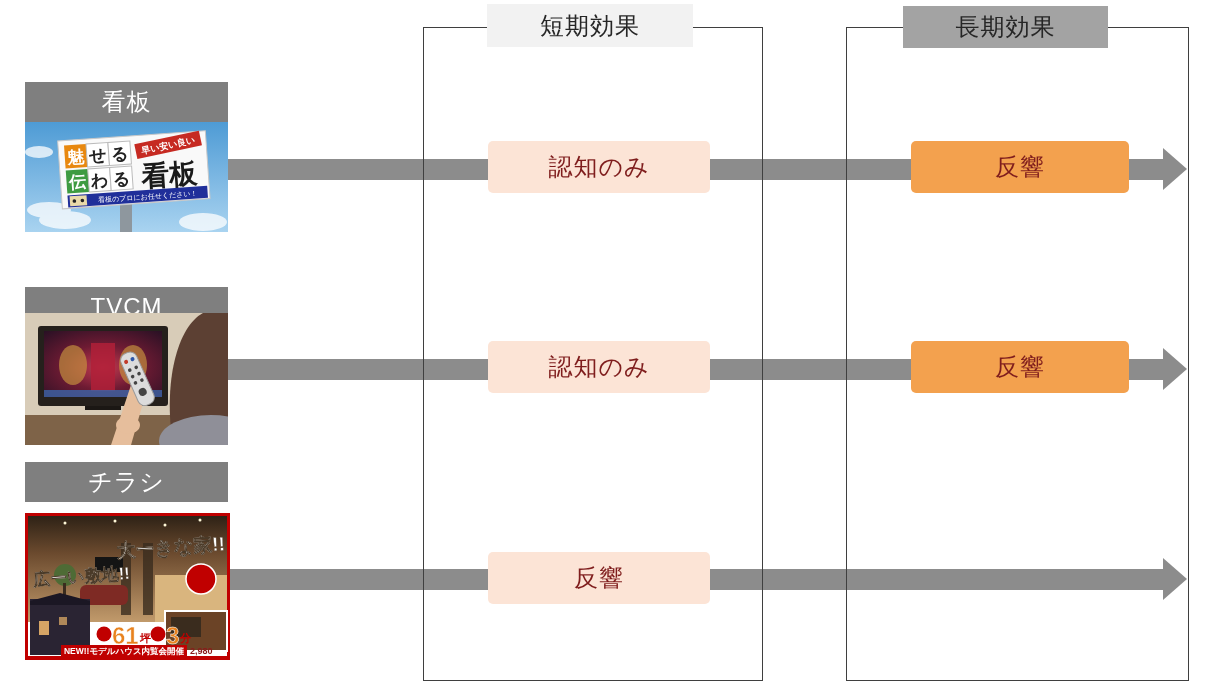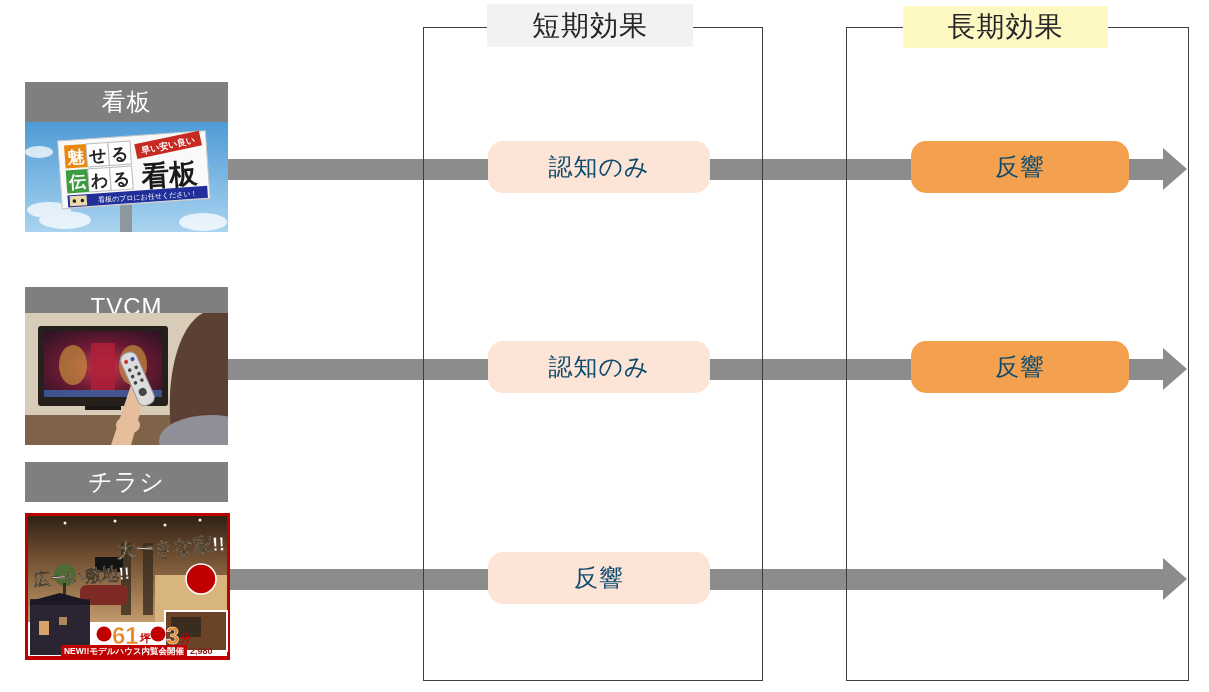--- a/index.html
+++ b/index.html
@@ -6,44 +6,44 @@
   .canvas{
     position:relative;width:1209px;height:692px;background:#ffffff;
     font-family:"Liberation Sans","DejaVu Sans",sans-serif;overflow:hidden;
     color:#262626;
   }
   
   .effect-box{position:absolute;border:1.5px solid #3f3f3f;background:transparent;z-index:2;}
   
   .col-label{
     position:absolute;z-index:4;display:flex;align-items:center;justify-content:center;
-    font-size:28px;letter-spacing:1px;color:#262626;
+    font-size:24px;letter-spacing:1px;color:#262626;
   }
   .col-label.gray{background:#f2f2f2;}
-  .col-label.orange{background:#fef9c3;}
+  .col-label.orange{background:#a3a3a3;}
   
   .channel-bar{
     position:absolute;width:203px;height:40px;background:#7f7f7f;color:#ffffff;
     font-size:24px;display:flex;align-items:center;justify-content:center;z-index:1;
     letter-spacing:1px;
   }
   
   .thumb{position:absolute;z-index:1;display:block;}
   .thumb svg{display:block;}
   
   .shaft{position:absolute;left:228px;width:935px;height:21px;background:#8c8c8c;z-index:1;}
   .head{
     position:absolute;left:1163px;width:0;height:0;z-index:3;
     border-top:21px solid transparent;border-bottom:21px solid transparent;
     border-left:24px solid #8c8c8c;
   }
   
   .pill{
     position:absolute;z-index:3;display:flex;align-items:center;justify-content:center;
-    font-size:24px;border-radius:15px;letter-spacing:1px;color:#0c4a6e;
+    font-size:24px;border-radius:5px;letter-spacing:1px;color:#7f1d1d;
   }
   .pill.peach{background:#fce4d6;}
   .pill.orange{background:#f3a14e;}
 </style>
 </head>
 <body>
 
 <div class="canvas">
 
   <div class="shaft" style="top:159px"></div>

